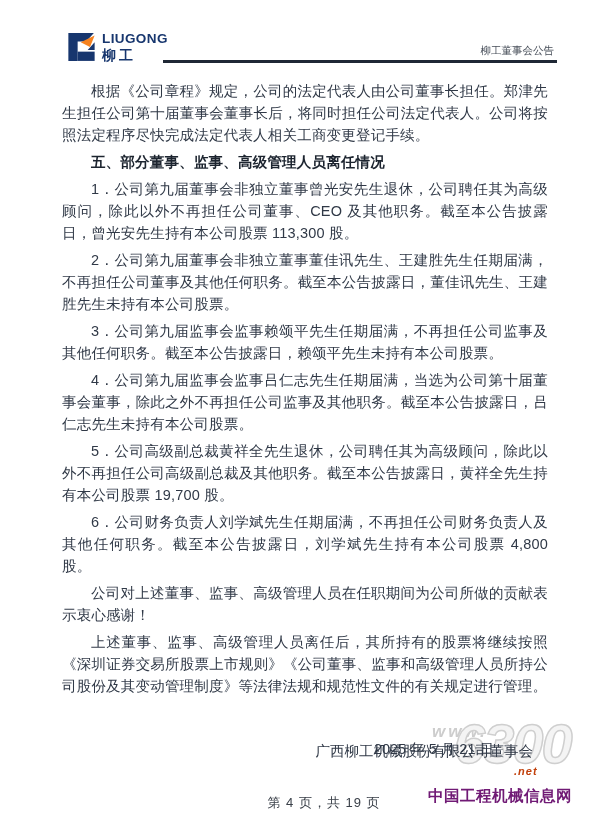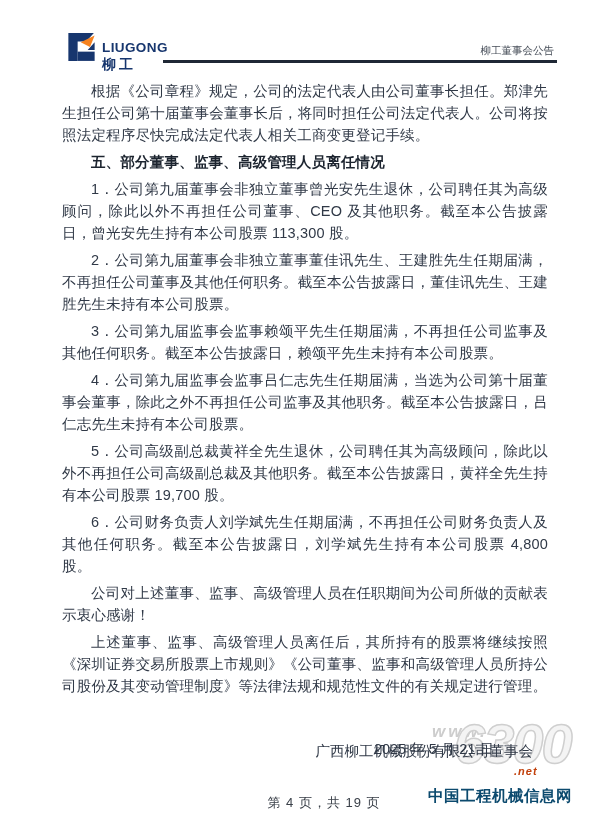--- a/index.html
+++ b/index.html
@@ -10,21 +10,21 @@
     position:relative;
     overflow:hidden;
     color:#303947;
   }
   .page { position:absolute; inset:0; background:#fff; }
 
   
   .logo { position:absolute; left:66px; top:30px; display:flex; align-items:flex-start; z-index:2; }
   .logo-icon { width:31px; height:34px; margin-right:5px; }
   .logo-text { display:flex; flex-direction:column; line-height:1; }
-  .logo-en { font-size:13.5px; font-weight:bold; color:#17366e; letter-spacing:0.4px; margin-top:11px; }
+  .logo-en { font-size:13.5px; font-weight:bold; color:#17366e; letter-spacing:0.4px; margin-top:2px; }
   .logo-cn { font-size:14px; font-weight:bold; color:#17366e; letter-spacing:3px; margin-top:2px; }
   .doc-label { position:absolute; top:44px; right:46px; font-size:10.5px; color:#474e59; z-index:2; }
   .header-line { position:absolute; top:60px; left:163px; width:394px; height:2.5px; background:#1f2835; z-index:2; }
 
   
   .content {
     position:absolute; left:62px; right:52px; top:80px; z-index:1;
     font-size:14.5px; line-height:22px; text-align:justify;
     color:#303947; letter-spacing:0.2px;
   }
@@ -40,21 +40,21 @@
 
   
   .watermark { position:absolute; right:2px; top:720px; width:180px; height:90px; z-index:0; }
   .wm-www  { position:absolute; left:14px; top:2px; font-size:17px; font-weight:bold; font-style:italic;
              color:#cdcdcd; letter-spacing:3px;text-align:center; }
   .wm-num  { position:absolute; left:36px; top:-4px; font-size:56px; font-weight:bold; font-style:italic;
              line-height:1; color:#f4f4f4; -webkit-text-stroke:1.5px #cfcfcf; letter-spacing:-2px; }
   .wm-net  { position:absolute; left:96px; top:45px; font-size:11px; font-weight:bold; font-style:italic;
              color:#c2410c; letter-spacing:1px; }
   .wm-site { position:absolute; left:10px; top:66px; font-size:15.5px; font-weight:bold;
-             color:#0c4a6e; letter-spacing:0.5px; white-space:nowrap; }
+             color:#701a75; letter-spacing:0.5px; white-space:nowrap; }
 </style>
 </head>
 <body>
 
 <div class="page">
 
   <div class="watermark">
     <span class="wm-www">www.</span>
     <span class="wm-num">6300</span>
     <span class="wm-net">.net</span>

